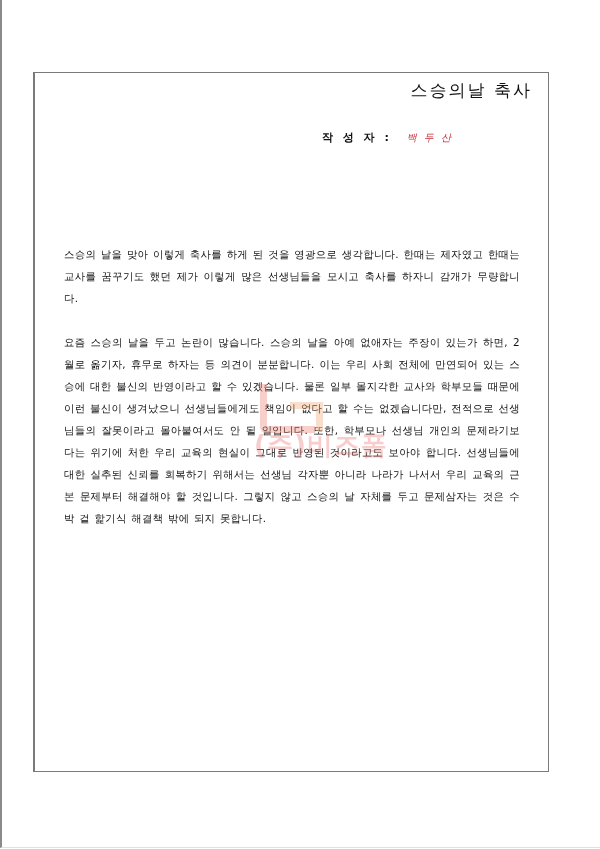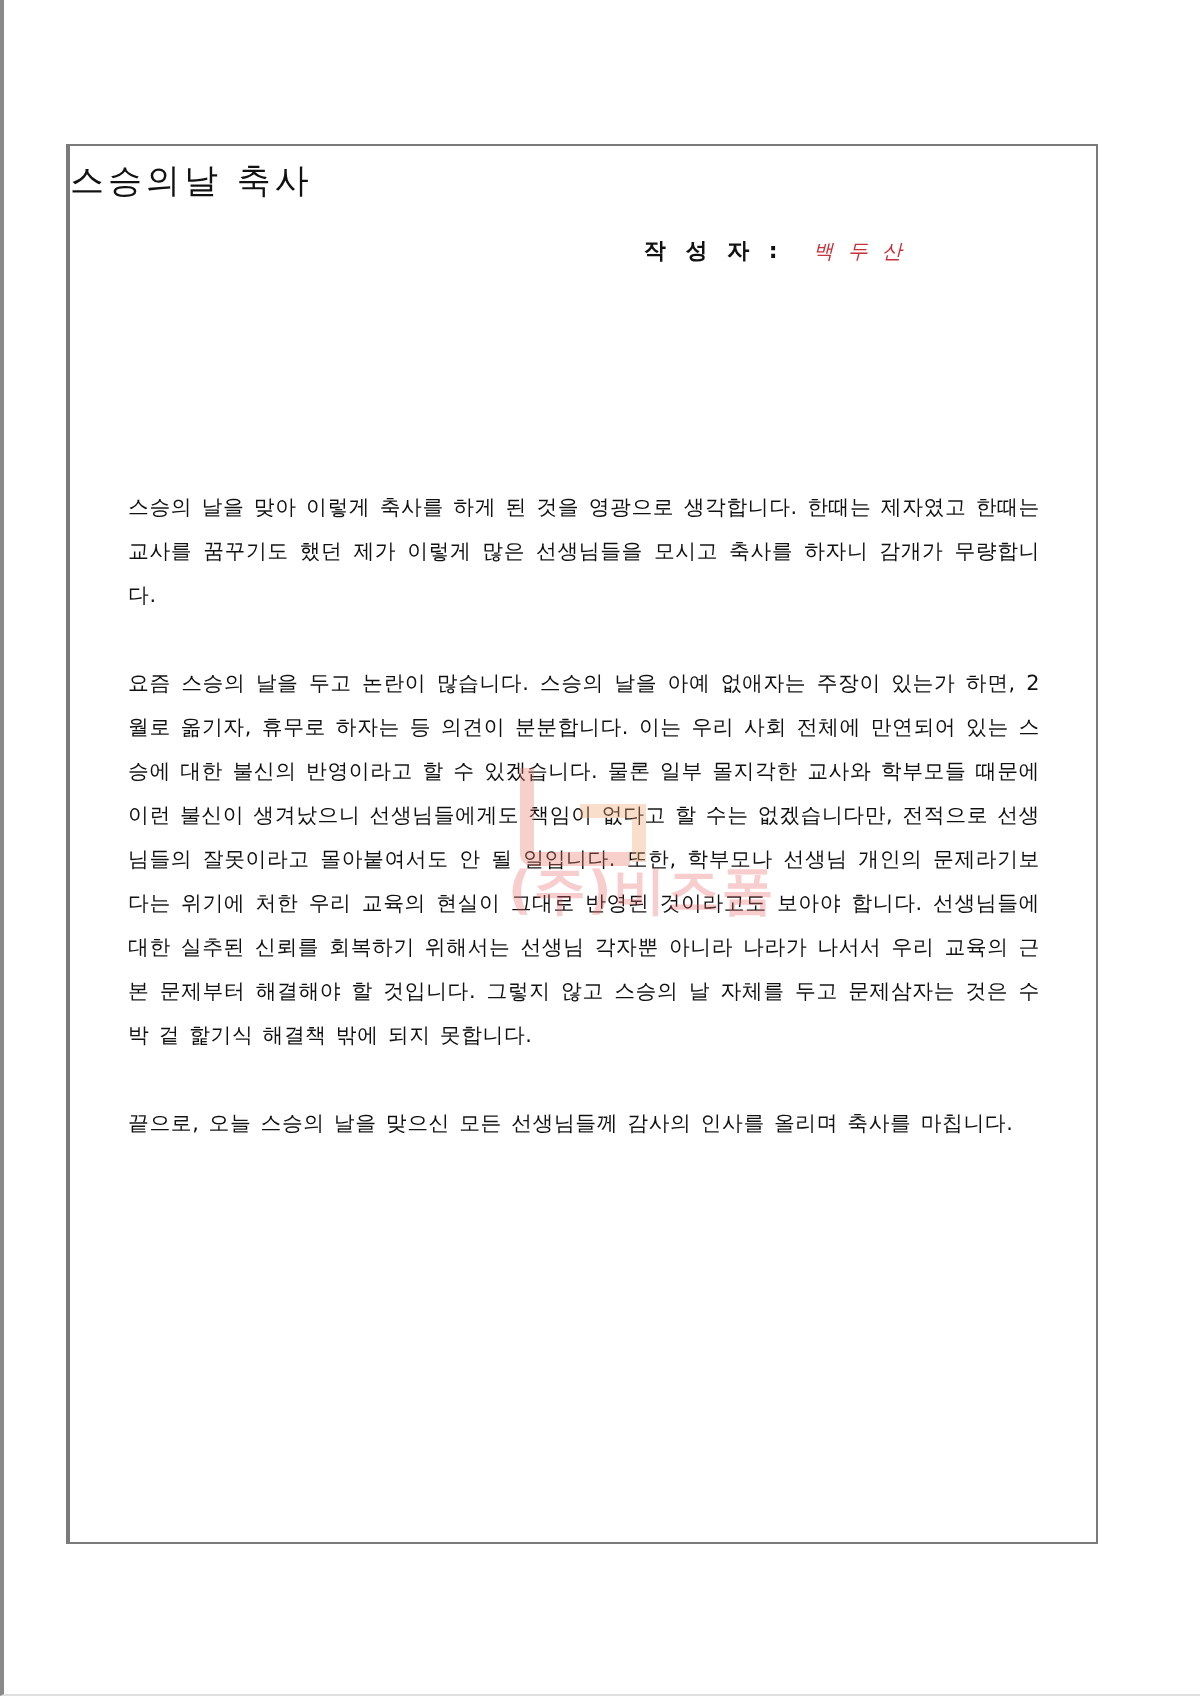--- a/index.html
+++ b/index.html
@@ -28,31 +28,31 @@
       left: 33px;
       top: 72px;
       width: 513px;
       height: 698px;
       border: 1px solid #7a7a7a;
       border-left-width: 2px;
       border-top-width: 1px;
     }
     .title {
       position: absolute;
-      left: 0; right: 0;
+      left: 0; right: 16px;
       top: 6px;
-      text-align: left;
+      text-align: right;
       font-size: 17px;
       letter-spacing: 2px;
       color: #111;
     }
     .author {
       position: absolute;
       right: 95px;
-      top: 45px;
+      top: 57px;
       font-size: 11px;
       font-weight: bold;
       letter-spacing: 3px;
       white-space: nowrap;
     }
     .author .name {
       color: #c8303a;
       font-style: italic;
       font-weight: normal;
       font-size: 10px;
@@ -145,21 +145,20 @@
 
   <div class="author">
     <span>작 성 자 :</span>
     <span class="name">백 두 산</span>
   </div>
 
 
   <div class="body">
     <p class="para">스승의 날을 맞아 이렇게 축사를 하게 된 것을 영광으로 생각합니다. 한때는 제자였고 한때는 교사를 꿈꾸기도 했던 제가 이렇게 많은 선생님들을 모시고 축사를 하자니 감개가 무량합니다.</p>
     <p class="para">요즘 스승의 날을 두고 논란이 많습니다. 스승의 날을 아예 없애자는 주장이 있는가 하면, 2월로 옮기자, 휴무로 하자는 등 의견이 분분합니다. 이는 우리 사회 전체에 만연되어 있는 스승에 대한 불신의 반영이라고 할 수 있겠습니다. 물론 일부 몰지각한 교사와 학부모들 때문에 이런 불신이 생겨났으니 선생님들에게도 책임이 없다고 할 수는 없겠습니다만, 전적으로 선생님들의 잘못이라고 몰아붙여서도 안 될 일입니다. 또한, 학부모나 선생님 개인의 문제라기보다는 위기에 처한 우리 교육의 현실이 그대로 반영된 것이라고도 보아야 합니다. 선생님들에 대한 실추된 신뢰를 회복하기 위해서는 선생님 각자뿐 아니라 나라가 나서서 우리 교육의 근본 문제부터 해결해야 할 것입니다. 그렇지 않고 스승의 날 자체를 두고 문제삼자는 것은 수박 겉 핥기식 해결책 밖에 되지 못합니다.</p>
-    <p class="para">끝으로, 오늘 스승의 날을 맞으신 모든 선생님들께 감사의 인사를 올리며 축사를 마칩니다.</p>
   </div>
 </div>
 
 <div class="watermark">
   <div class="wm-box"></div>
   <div class="wm-box2"></div>
   <div class="wm-text">(주)비즈폼</div>
 </div>
 
 </body></html>

